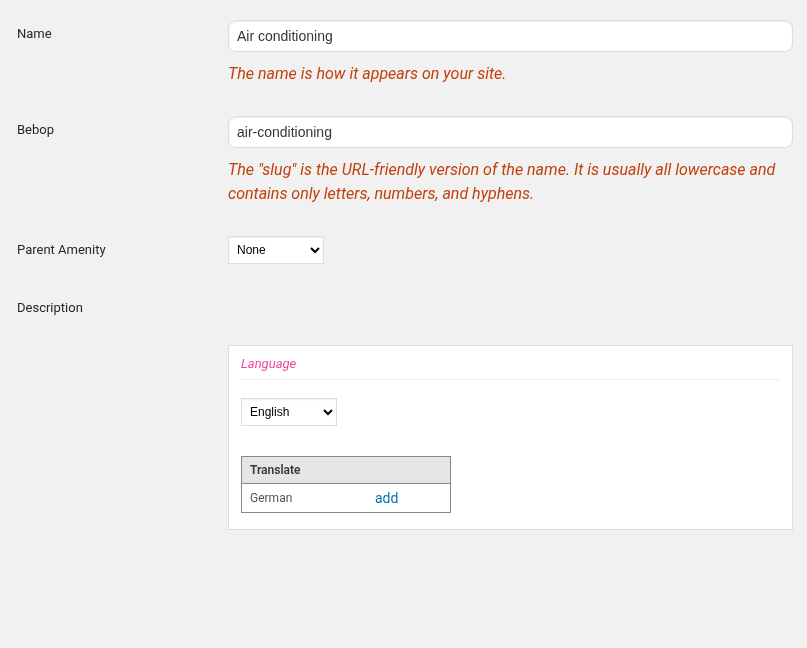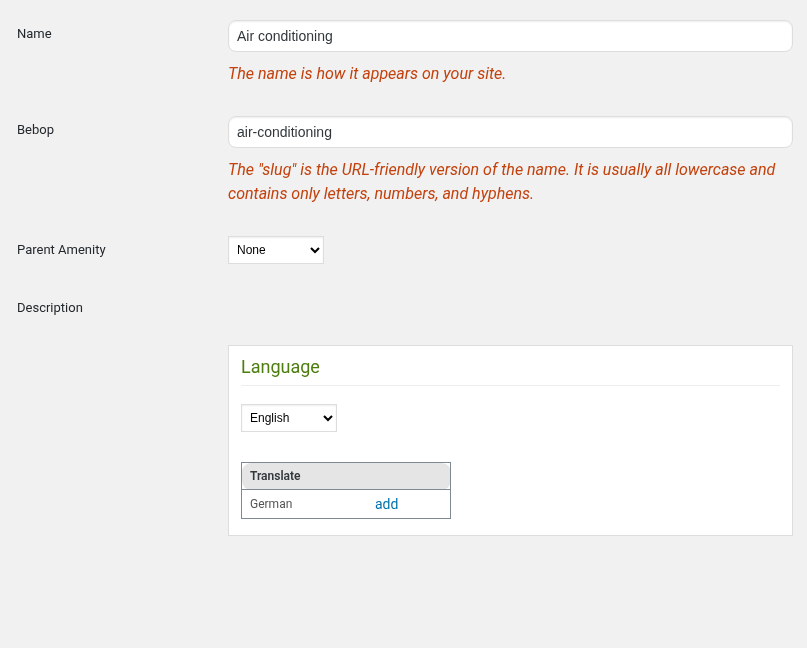--- a/index.html
+++ b/index.html
@@ -74,43 +74,43 @@
       color: #c2410c;
       font-size: 16px;
       line-height: 1.5;
     }
     .language-box {
       border: 1px solid #ddd;
       background: #fff;
       padding: 10px 12px 16px 12px;
     }
     .language-box-title {
-      font-size: 18px;
-      color: #4d7c0f;
+      font-size: 13px;
+      color: #ec4899;
       padding-bottom: 8px;
       border-bottom: 1px solid #eee;
       margin-bottom: 18px;
+      font-style: italic;
     }
     .language-select {
       margin-bottom: 30px;
     }
     .translate-table {
       border: 1px solid #7e8993;
       width: 210px;
       border-collapse: collapse;
       font-size: 12px;
     }
     .translate-table th {
       background: #e5e5e5;
       text-align: left;
       padding: 6px 8px;
       font-weight: 600;
       border-bottom: 1px solid #7e8993;
       color: #32373c;
-      border-radius: 9px;
     }
     .translate-table td {
       padding: 6px 8px;
       color: #555;
       font-size: 12px;
       margin-top: 33px;
     }
     .translate-table td.lang-name {
       width: 60%;
     }

